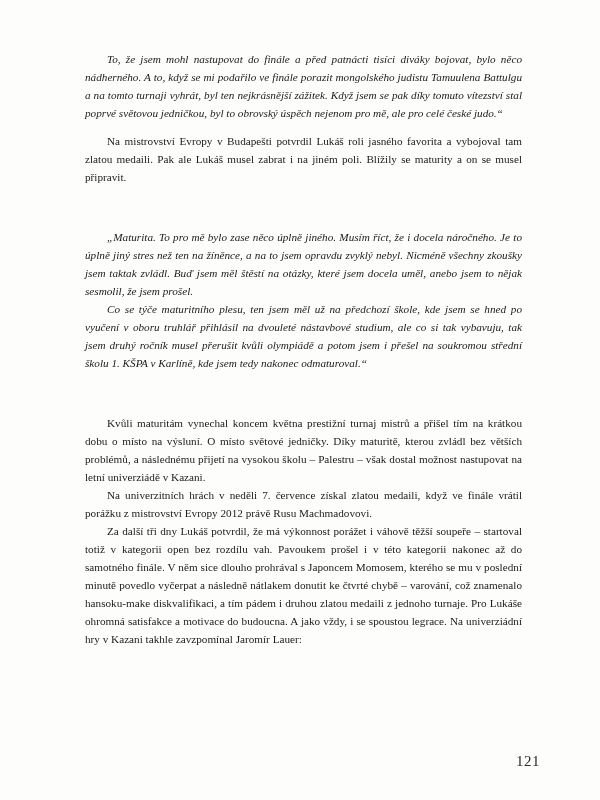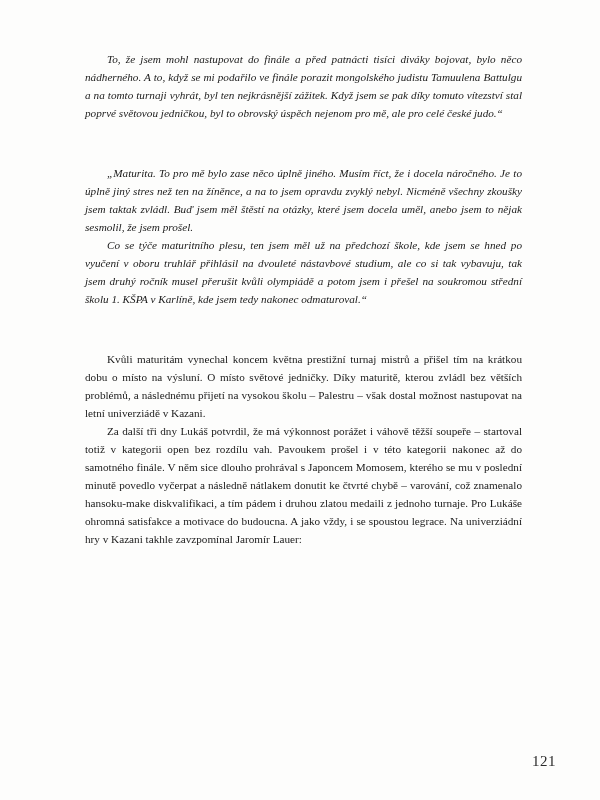--- a/index.html
+++ b/index.html
@@ -30,32 +30,34 @@
     text-indent: 22px;
   }
   .para.quote {
     font-style: italic;
   }
   .gap-none { margin-top: 0; }
   .gap-small { margin-top: 10px; }
   .gap-large { margin-top: 42px; }
   .page-number {
     position: absolute;
-    right: 44px;
+    right: 60px;
     bottom: 30px;
     font-size: 15px;
     color: #2a2a2a;
     letter-spacing: 0.5px;
   }
 </style>
 </head>
 <body>
 
 <div class="page">
   <div class="text-block">
       <p class="para gap-none quote">To, že jsem mohl nastupovat do finále a před patnácti tisíci diváky bojovat, bylo něco nádherného. A to, když se mi podařilo ve finále porazit mongolského judistu Tamuulena Battulgu a na tomto turnaji vyhrát, byl ten nejkrásnější zážitek. Když jsem se pak díky tomuto vítezství stal poprvé světovou jedničkou, byl to obrovský úspěch nejenom pro mě, ale pro celé české judo.“</p>
+      <p class="para gap-small">Na mistrovství Evropy v Budapešti potvrdil Lukáš roli jasného favorita a vybojoval tam zlatou medaili. Pak ale Lukáš musel zabrat i na jiném poli. Blížily se maturity a on se musel připravit.</p>
       <p class="para gap-large quote">„Maturita. To pro mě bylo zase něco úplně jiného. Musím říct, že i docela náročného. Je to úplně jiný stres než ten na žíněnce, a na to jsem opravdu zvyklý nebyl. Nicméně všechny zkoušky jsem taktak zvládl. Buď jsem měl štěstí na otázky, které jsem docela uměl, anebo jsem to nějak sesmolil, že jsem prošel.</p>
       <p class="para gap-none quote">Co se týče maturitního plesu, ten jsem měl už na předchozí škole, kde jsem se hned po vyučení v oboru truhlář přihlásil na dvouleté nástavbové studium, ale co si tak vybavuju, tak jsem druhý ročník musel přerušit kvůli olympiádě a potom jsem i přešel na soukromou střední školu 1. KŠPA v Karlíně, kde jsem tedy nakonec odmaturoval.“</p>
       <p class="para gap-large">Kvůli maturitám vynechal koncem května prestižní turnaj mistrů a přišel tím na krátkou dobu o místo na výsluní. O místo světové jedničky. Díky maturitě, kterou zvládl bez větších problémů, a následnému přijetí na vysokou školu – Palestru – však dostal možnost nastupovat na letní univerziádě v Kazani.</p>
+      <p class="para gap-none">Na univerzitních hrách v neděli 7. července získal zlatou medaili, když ve finále vrátil porážku z mistrovství Evropy 2012 právě Rusu Machmadovovi.</p>
       <p class="para gap-none">Za další tři dny Lukáš potvrdil, že má výkonnost porážet i váhově těžší soupeře – startoval totiž v kategorii open bez rozdílu vah. Pavoukem prošel i v této kategorii nakonec až do samotného finále. V něm sice dlouho prohrával s Japoncem Momosem, kterého se mu v poslední minutě povedlo vyčerpat a následně nátlakem donutit ke čtvrté chybě – varování, což znamenalo hansoku-make diskvalifikaci, a tím pádem i druhou zlatou medaili z jednoho turnaje. Pro Lukáše ohromná satisfakce a motivace do budoucna. A jako vždy, i se spoustou legrace. Na univerziádní hry v Kazani takhle zavzpomínal Jaromír Lauer:</p>
     </div>
   <div class="page-number">121</div>
 </div>
 
 </body></html>

